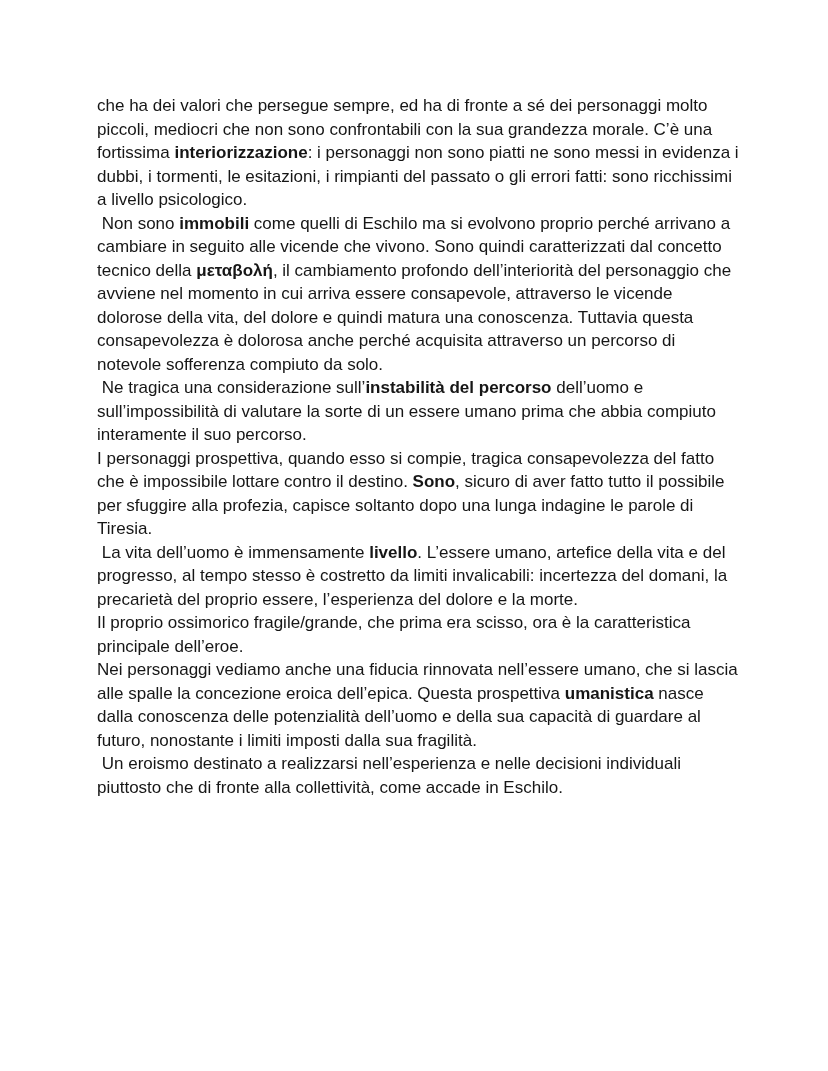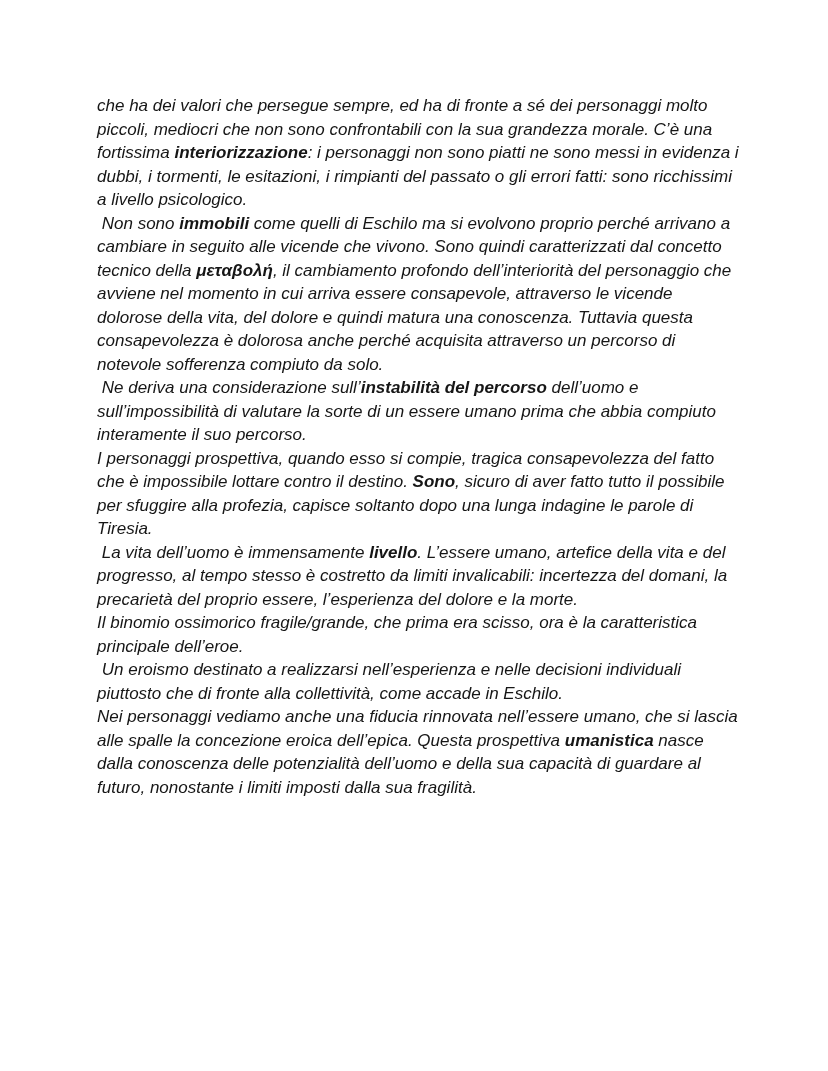--- a/index.html
+++ b/index.html
@@ -6,21 +6,20 @@
     margin: 0;
     padding: 0;
     background: #ffffff;
   }
   .page {
     position: relative;
     width: 828px;
     height: 1071px;
     background: #ffffff;
     overflow: hidden;
-    font-style: italic;
   }
   .text-block {
     position: absolute;
     left: 97px;
     top: 94px;
     width: 642px;
     font-family: "Liberation Sans", "DejaVu Sans", sans-serif;
     font-size: 17px;
     line-height: 23.5px;
     color: #161616;
@@ -35,20 +34,20 @@
     font-weight: bold;
   }
 </style>
 </head>
 <body>
 
 <div class="page">
   <div class="text-block" id="text-block">
       <p><span class="">che ha dei valori che persegue sempre, ed ha di fronte a sé dei personaggi molto piccoli, mediocri che non sono confrontabili con la sua grandezza morale. C’è una fortissima </span><span class="b">interiorizzazione</span><span class="">: i personaggi non sono piatti ne sono messi in evidenza i dubbi, i tormenti, le esitazioni, i rimpianti del passato o gli errori fatti: sono ricchissimi a livello psicologico.</span></p>
       <p><span class=""> Non sono </span><span class="b">immobili</span><span class=""> come quelli di Eschilo ma si evolvono proprio perché arrivano a cambiare in seguito alle vicende che vivono. Sono quindi caratterizzati dal concetto tecnico della </span><span class="b">μεταβολή</span><span class="">, il cambiamento profondo dell’interiorità del personaggio che avviene nel momento in cui arriva essere consapevole, attraverso le vicende dolorose della vita, del dolore e quindi matura una conoscenza. Tuttavia questa consapevolezza è dolorosa anche perché acquisita attraverso un percorso di notevole sofferenza compiuto da solo.</span></p>
-      <p><span class=""> Ne deriva una considerazione sull’</span><span class="b">instabilità del percorso</span><span class=""> dell’uomo e sull’impossibilità di valutare la sorte di un essere umano prima che abbia compiuto interamente il suo percorso.</span></p>
+      <p><span class=""> Ne tragica una considerazione sull’</span><span class="b">instabilità del percorso</span><span class=""> dell’uomo e sull’impossibilità di valutare la sorte di un essere umano prima che abbia compiuto interamente il suo percorso.</span></p>
       <p><span class="">I personaggi prospettiva, quando esso si compie, tragica consapevolezza del fatto che è impossibile lottare contro il destino. </span><span class="b">Sono</span><span class="">, sicuro di aver fatto tutto il possibile per sfuggire alla profezia, capisce soltanto dopo una lunga indagine le parole di Tiresia.</span></p>
       <p><span class=""> La vita dell’uomo è immensamente </span><span class="b">livello</span><span class="">. L’essere umano, artefice della vita e del progresso, al tempo stesso è costretto da limiti invalicabili: incertezza del domani, la precarietà del proprio essere, l’esperienza del dolore e la morte.</span></p>
-      <p><span class="">Il binomio ossimorico fragile/grande, che prima era scisso, ora è la caratteristica principale dell’eroe.</span></p>
+      <p><span class="">Il proprio ossimorico fragile/grande, che prima era scisso, ora è la caratteristica principale dell’eroe.</span></p>
+      <p><span class="">Nei personaggi vediamo anche una fiducia rinnovata nell’essere umano, che si lascia alle spalle la concezione eroica dell’epica. Questa prospettiva </span><span class="b">umanistica</span><span class=""> nasce dalla conoscenza delle potenzialità dell’uomo e della sua capacità di guardare al futuro, nonostante i limiti imposti dalla sua fragilità.</span></p>
       <p><span class=""> Un eroismo destinato a realizzarsi nell’esperienza e nelle decisioni individuali piuttosto che di fronte alla collettività, come accade in Eschilo.</span></p>
-      <p><span class="">Nei personaggi vediamo anche una fiducia rinnovata nell’essere umano, che si lascia alle spalle la concezione eroica dell’epica. Questa prospettiva </span><span class="b">umanistica</span><span class=""> nasce dalla conoscenza delle potenzialità dell’uomo e della sua capacità di guardare al futuro, nonostante i limiti imposti dalla sua fragilità.</span></p>
     </div>
 </div>
 
 </body></html>

